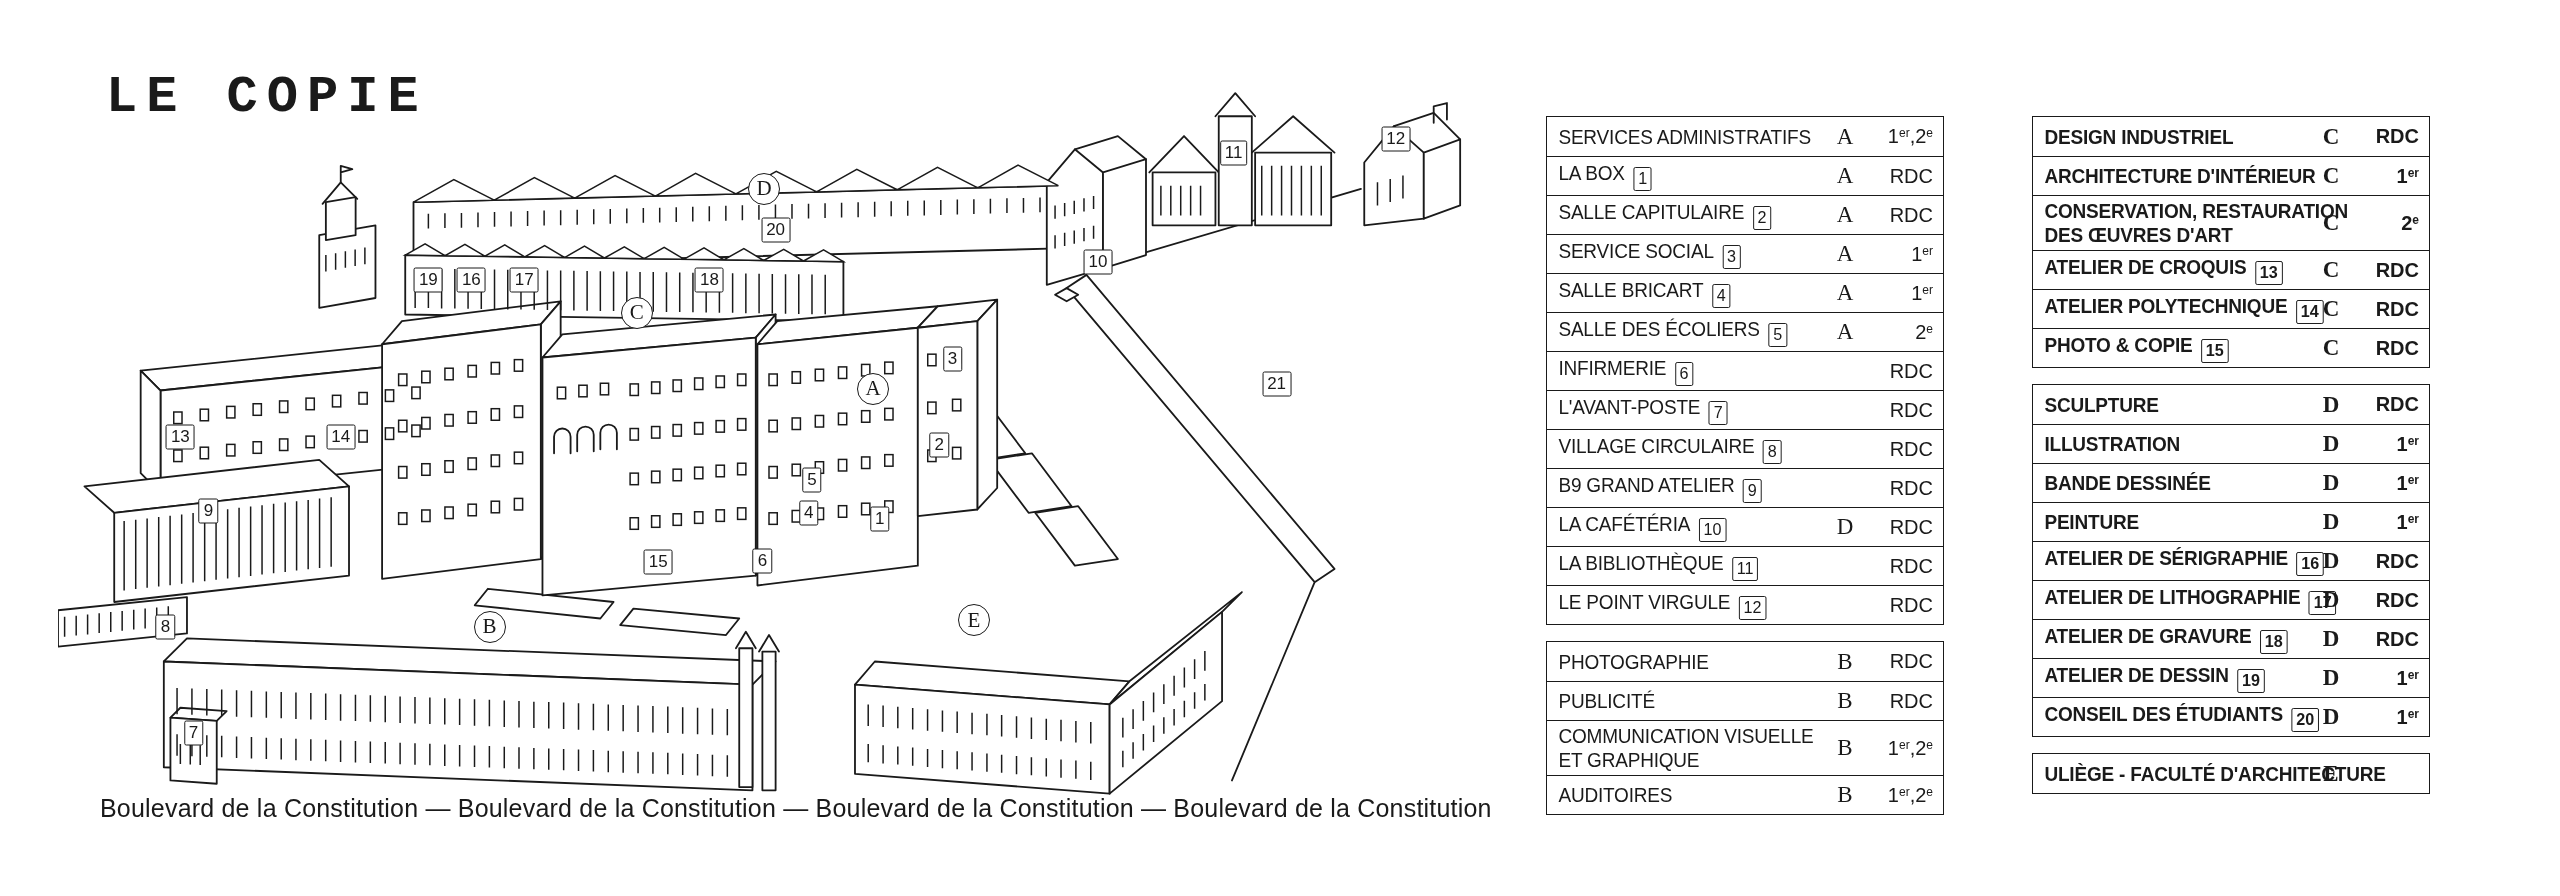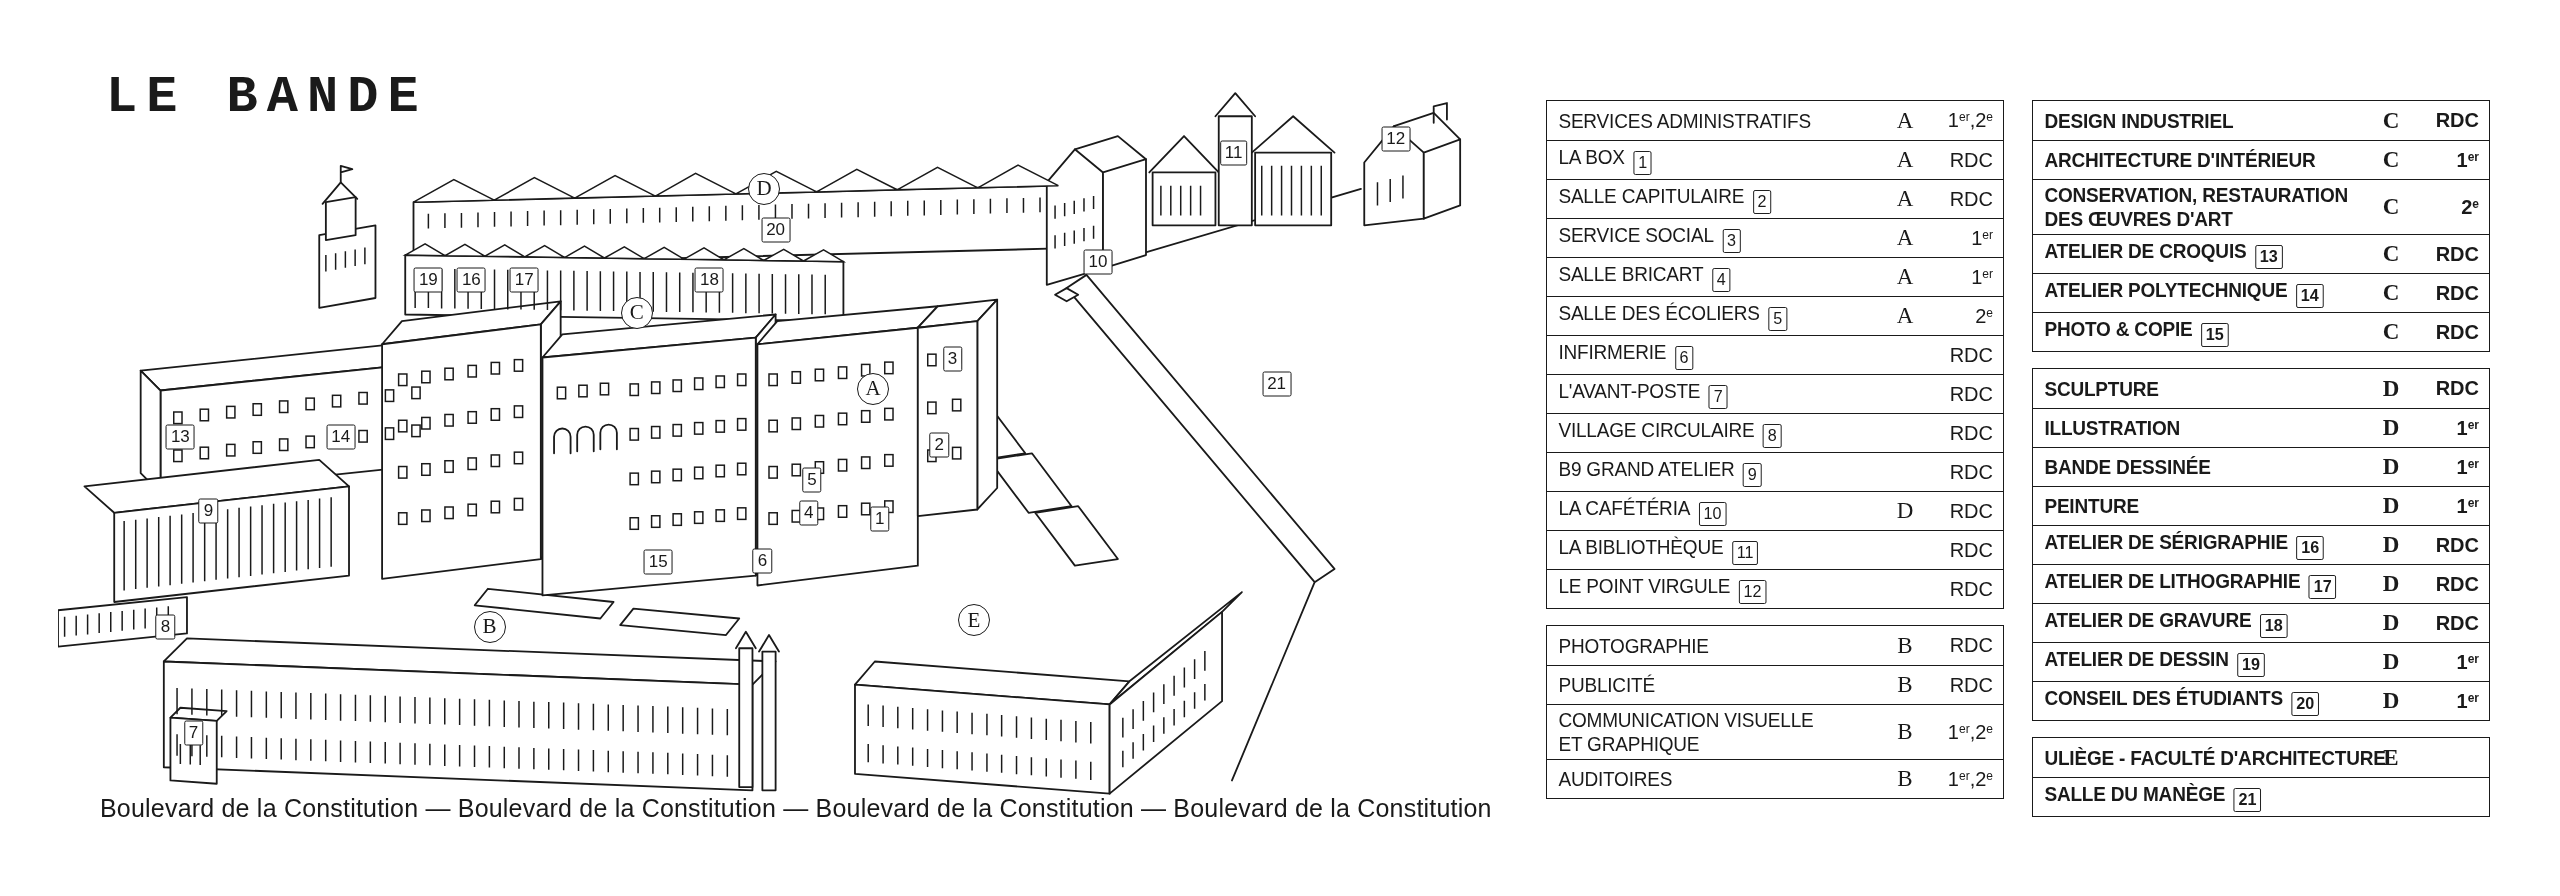--- a/index.html
+++ b/index.html
@@ -21,21 +21,21 @@
     min-width:17px;height:25px;line-height:22px;padding:0 4px;
     font-size:17px;text-align:center;box-sizing:border-box;z-index:3;
   }
   .badge-letter{
     position:absolute;transform:translate(-50%,-50%);
     width:30px;height:30px;border:1.5px solid #1a1a1a;border-radius:50%;background:#fff;
     font-family:"Liberation Serif",serif;font-size:21px;
     display:flex;align-items:center;justify-content:center;z-index:3;
   }
   .street{position:absolute;left:100px;top:794px;font-size:25px;letter-spacing:0.2px;}
-  .legend-col{position:absolute;top:100px;width:458px;}
+  .legend-col{position:absolute;top:116px;width:398px;}
   #legend-col1{left:1546px;}
   #legend-col2{left:2032px;font-weight:bold;}
   .legend-group{border:1.5px solid #1a1a1a;margin-bottom:16px;background:#fff;}
   .lrow{display:flex;align-items:center;min-height:39px;padding:3px 0;box-sizing:border-box;}
   .lrow + .lrow{border-top:1.5px solid #1a1a1a;}
   .llabel{
     flex:1 1 auto;min-width:0;padding-left:12px;font-size:20px;letter-spacing:-0.2px;
     white-space:pre;line-height:1.2;display:block;
     transform:scaleX(0.95);transform-origin:0 50%;overflow:visible;
   }
@@ -45,21 +45,21 @@
     font-size:17px;text-align:center;box-sizing:border-box;vertical-align:-4px;
     letter-spacing:0;
   }
   .lletter{flex:0 0 48px;text-align:center;font-family:"Liberation Serif",serif;font-size:23px;}
   .lfloor{flex:0 0 74px;text-align:right;padding-right:10px;font-size:20px;box-sizing:border-box;white-space:nowrap;}
   .lfloor sup{font-size:12px;vertical-align:6px;text-align:right;}
 </style>
 </head>
 <body>
 
-<div class="plan-title">LE BANDE</div>
+<div class="plan-title">LE COPIE</div>
 
 <div class="map">
   <svg viewBox="40 40 860 460" preserveAspectRatio="none">
     <g stroke="#1a1a1a" stroke-width="1.1" fill="#ffffff" stroke-linejoin="round" stroke-linecap="round">
 
       <path d="M650 172 L800 350 M662 164 L812 342 M650 172 L662 164 M800 350 L812 342 M800 350 L750 470 M672 158 L828 112" fill="none"></path>
 
       <polygon points="300,354 376,362 368,372 292,364"></polygon>
       <polygon points="388,366 452,372 444,382 380,376"></polygon>
       <polygon points="575,244 601,240 625,272 599,276"></polygon>
@@ -478,19 +478,14 @@
         <span class="lletter">D</span>
         <span class="lfloor">1<sup>er</sup></span>
       </div>
     </div>
     <div class="legend-group">
       <div class="lrow">
         <span class="llabel">ULIÈGE - FACULTÉ D'ARCHITECTURE</span>
         <span class="lletter">E</span>
         <span class="lfloor"></span>
       </div>
-      <div class="lrow">
-        <span class="llabel">SALLE DU MANÈGE<span class="numbox">21</span></span>
-        <span class="lletter"></span>
-        <span class="lfloor"></span>
-      </div>
     </div>
   </div>
 
 </body></html>

